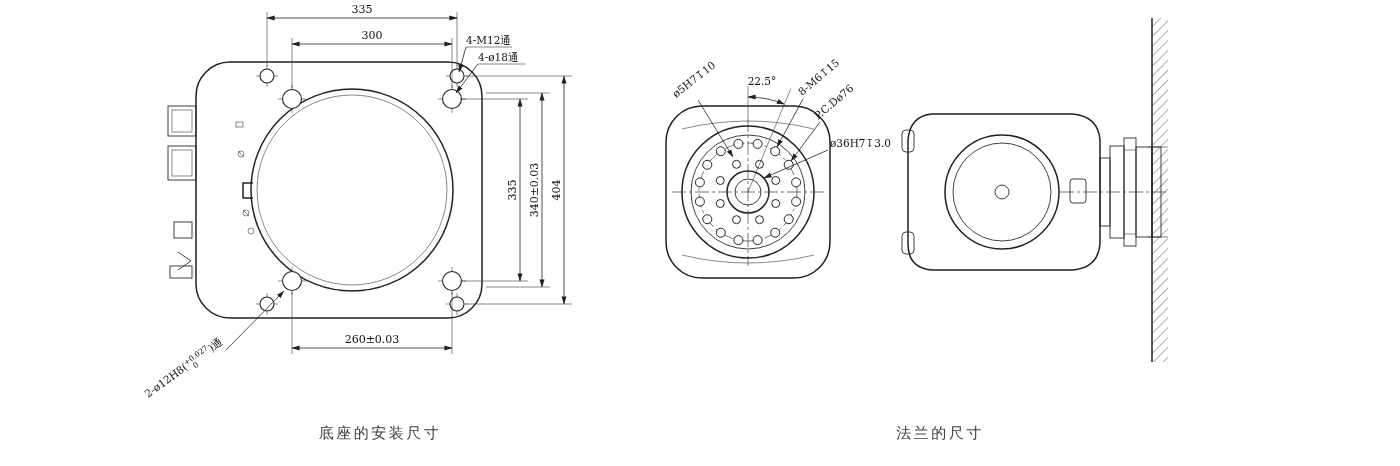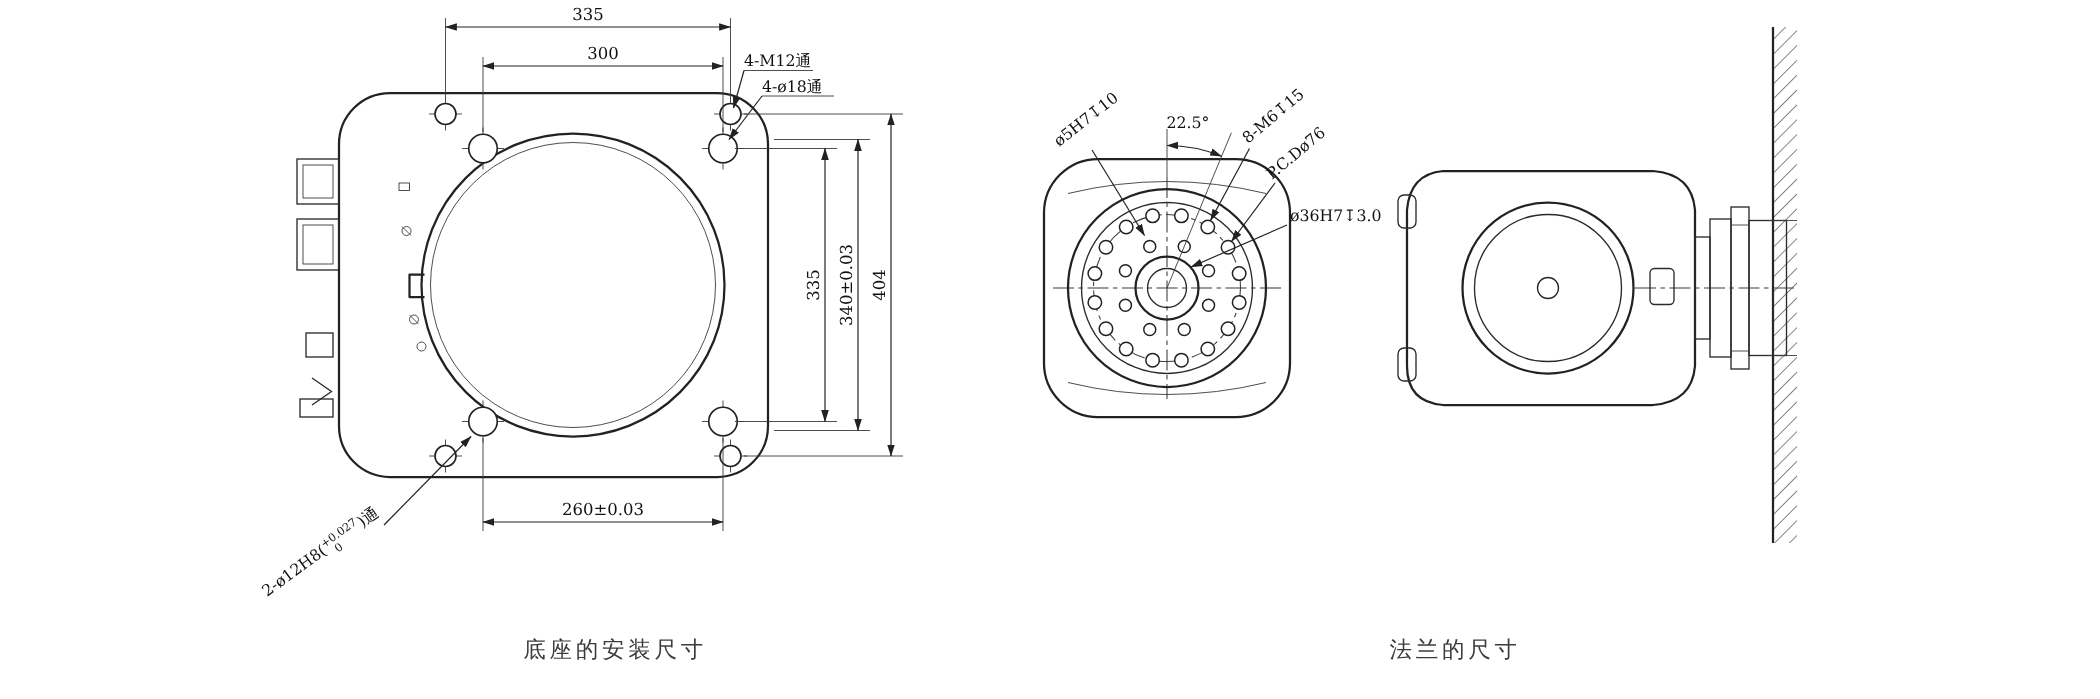--- a/index.html
+++ b/index.html
@@ -1,17 +1,17 @@
 <!DOCTYPE html>
 <html><head>
 <meta charset="utf-8">
 <style>
   html,body{margin:0;padding:0;background:#ffffff;}
   .canvas{position:relative;width:1168px;height:466px;background:#fff;overflow:hidden;
-          font-family:"DejaVu Sans",sans-serif;margin-left:30px;}
+          font-family:"DejaVu Sans",sans-serif;}
   svg{display:block;}
   .thick{stroke:#222;stroke-width:1.5;fill:none;stroke-linejoin:round;}
   .thin{stroke:#2b2b2b;stroke-width:0.9;fill:none;}
   .xfine{stroke:#3a3a3a;stroke-width:0.6;fill:none;}
   .cl{stroke:#3a3a3a;stroke-width:0.7;fill:none;stroke-dasharray:14 3 3 3;}
   .dim{stroke:#222;stroke-width:0.8;fill:none;marker-start:url(#arr);marker-end:url(#arr);}
   .leader{stroke:#222;stroke-width:0.8;fill:none;marker-end:url(#arr);}
   .hole{fill:#ffffff;stroke:#222;stroke-width:1.1;}
   .holesm{fill:#ffffff;stroke:#222;stroke-width:1.0;}
   .dimtxt{font-family:"DejaVu Serif","Liberation Serif",serif;font-size:11px;fill:#111;}

